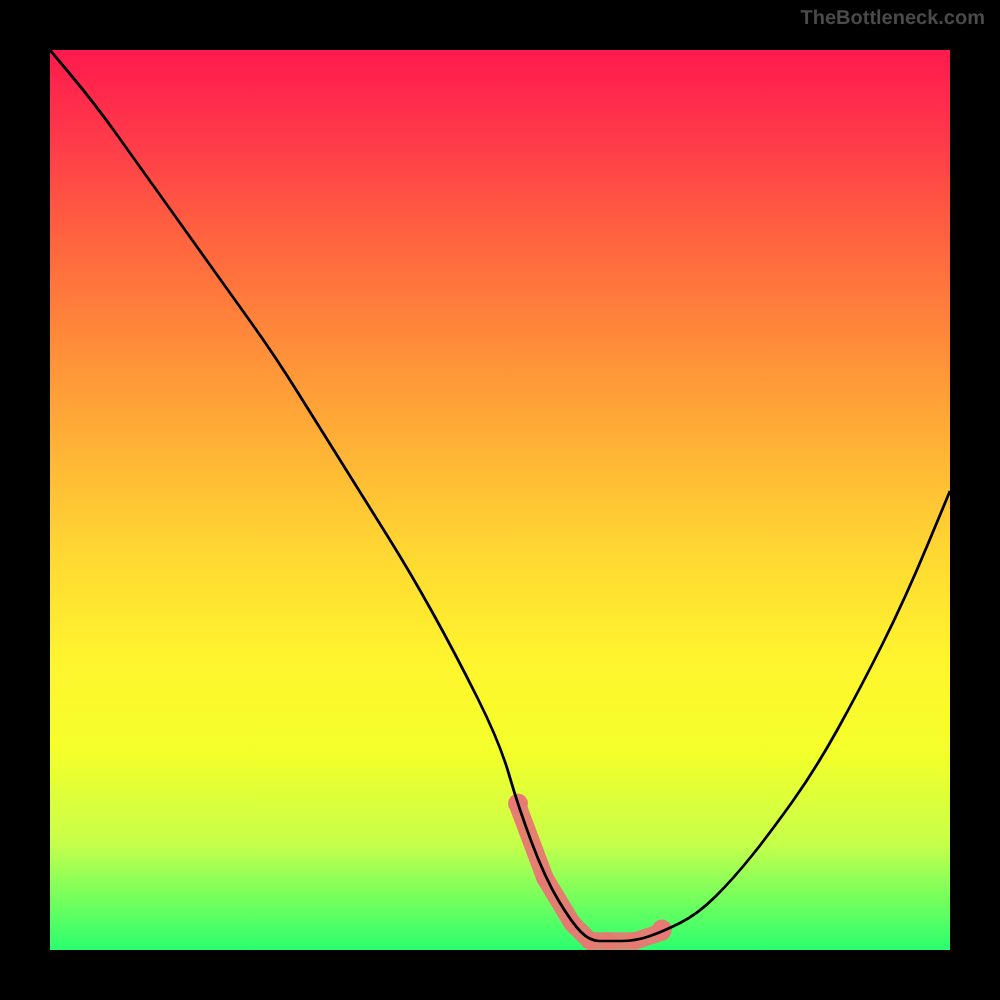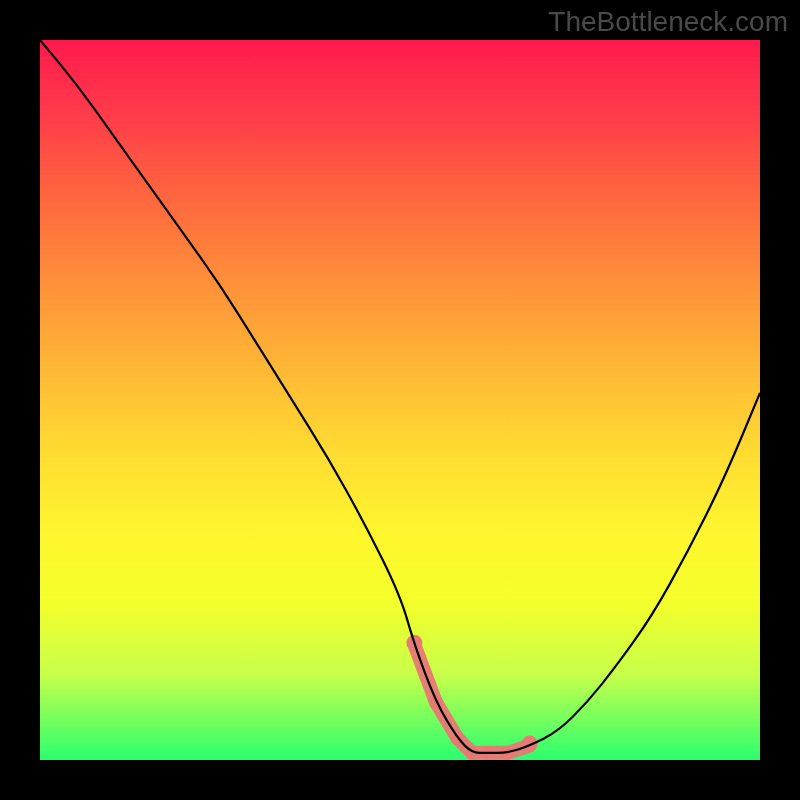--- a/index.html
+++ b/index.html
@@ -33,22 +33,22 @@
       #fff52e 68%,
       #f4ff2a 78%,
       #c8ff4a 88%,
       #2aff6f 100%);
   }
   .watermark {
     position: absolute;
     top: 6px;
     right: 12px;
     color: #4a4a4a;
-    font-size: 28px;
-    font-weight: normal;
+    font-size: 16px;
+    font-weight: bold;
     user-select: none;
     pointer-events: none;
   }
   svg.overlay {
     position: absolute;
     left: 0;
     top: 0;
     width: 720px;
     height: 720px;
     overflow: visible;

